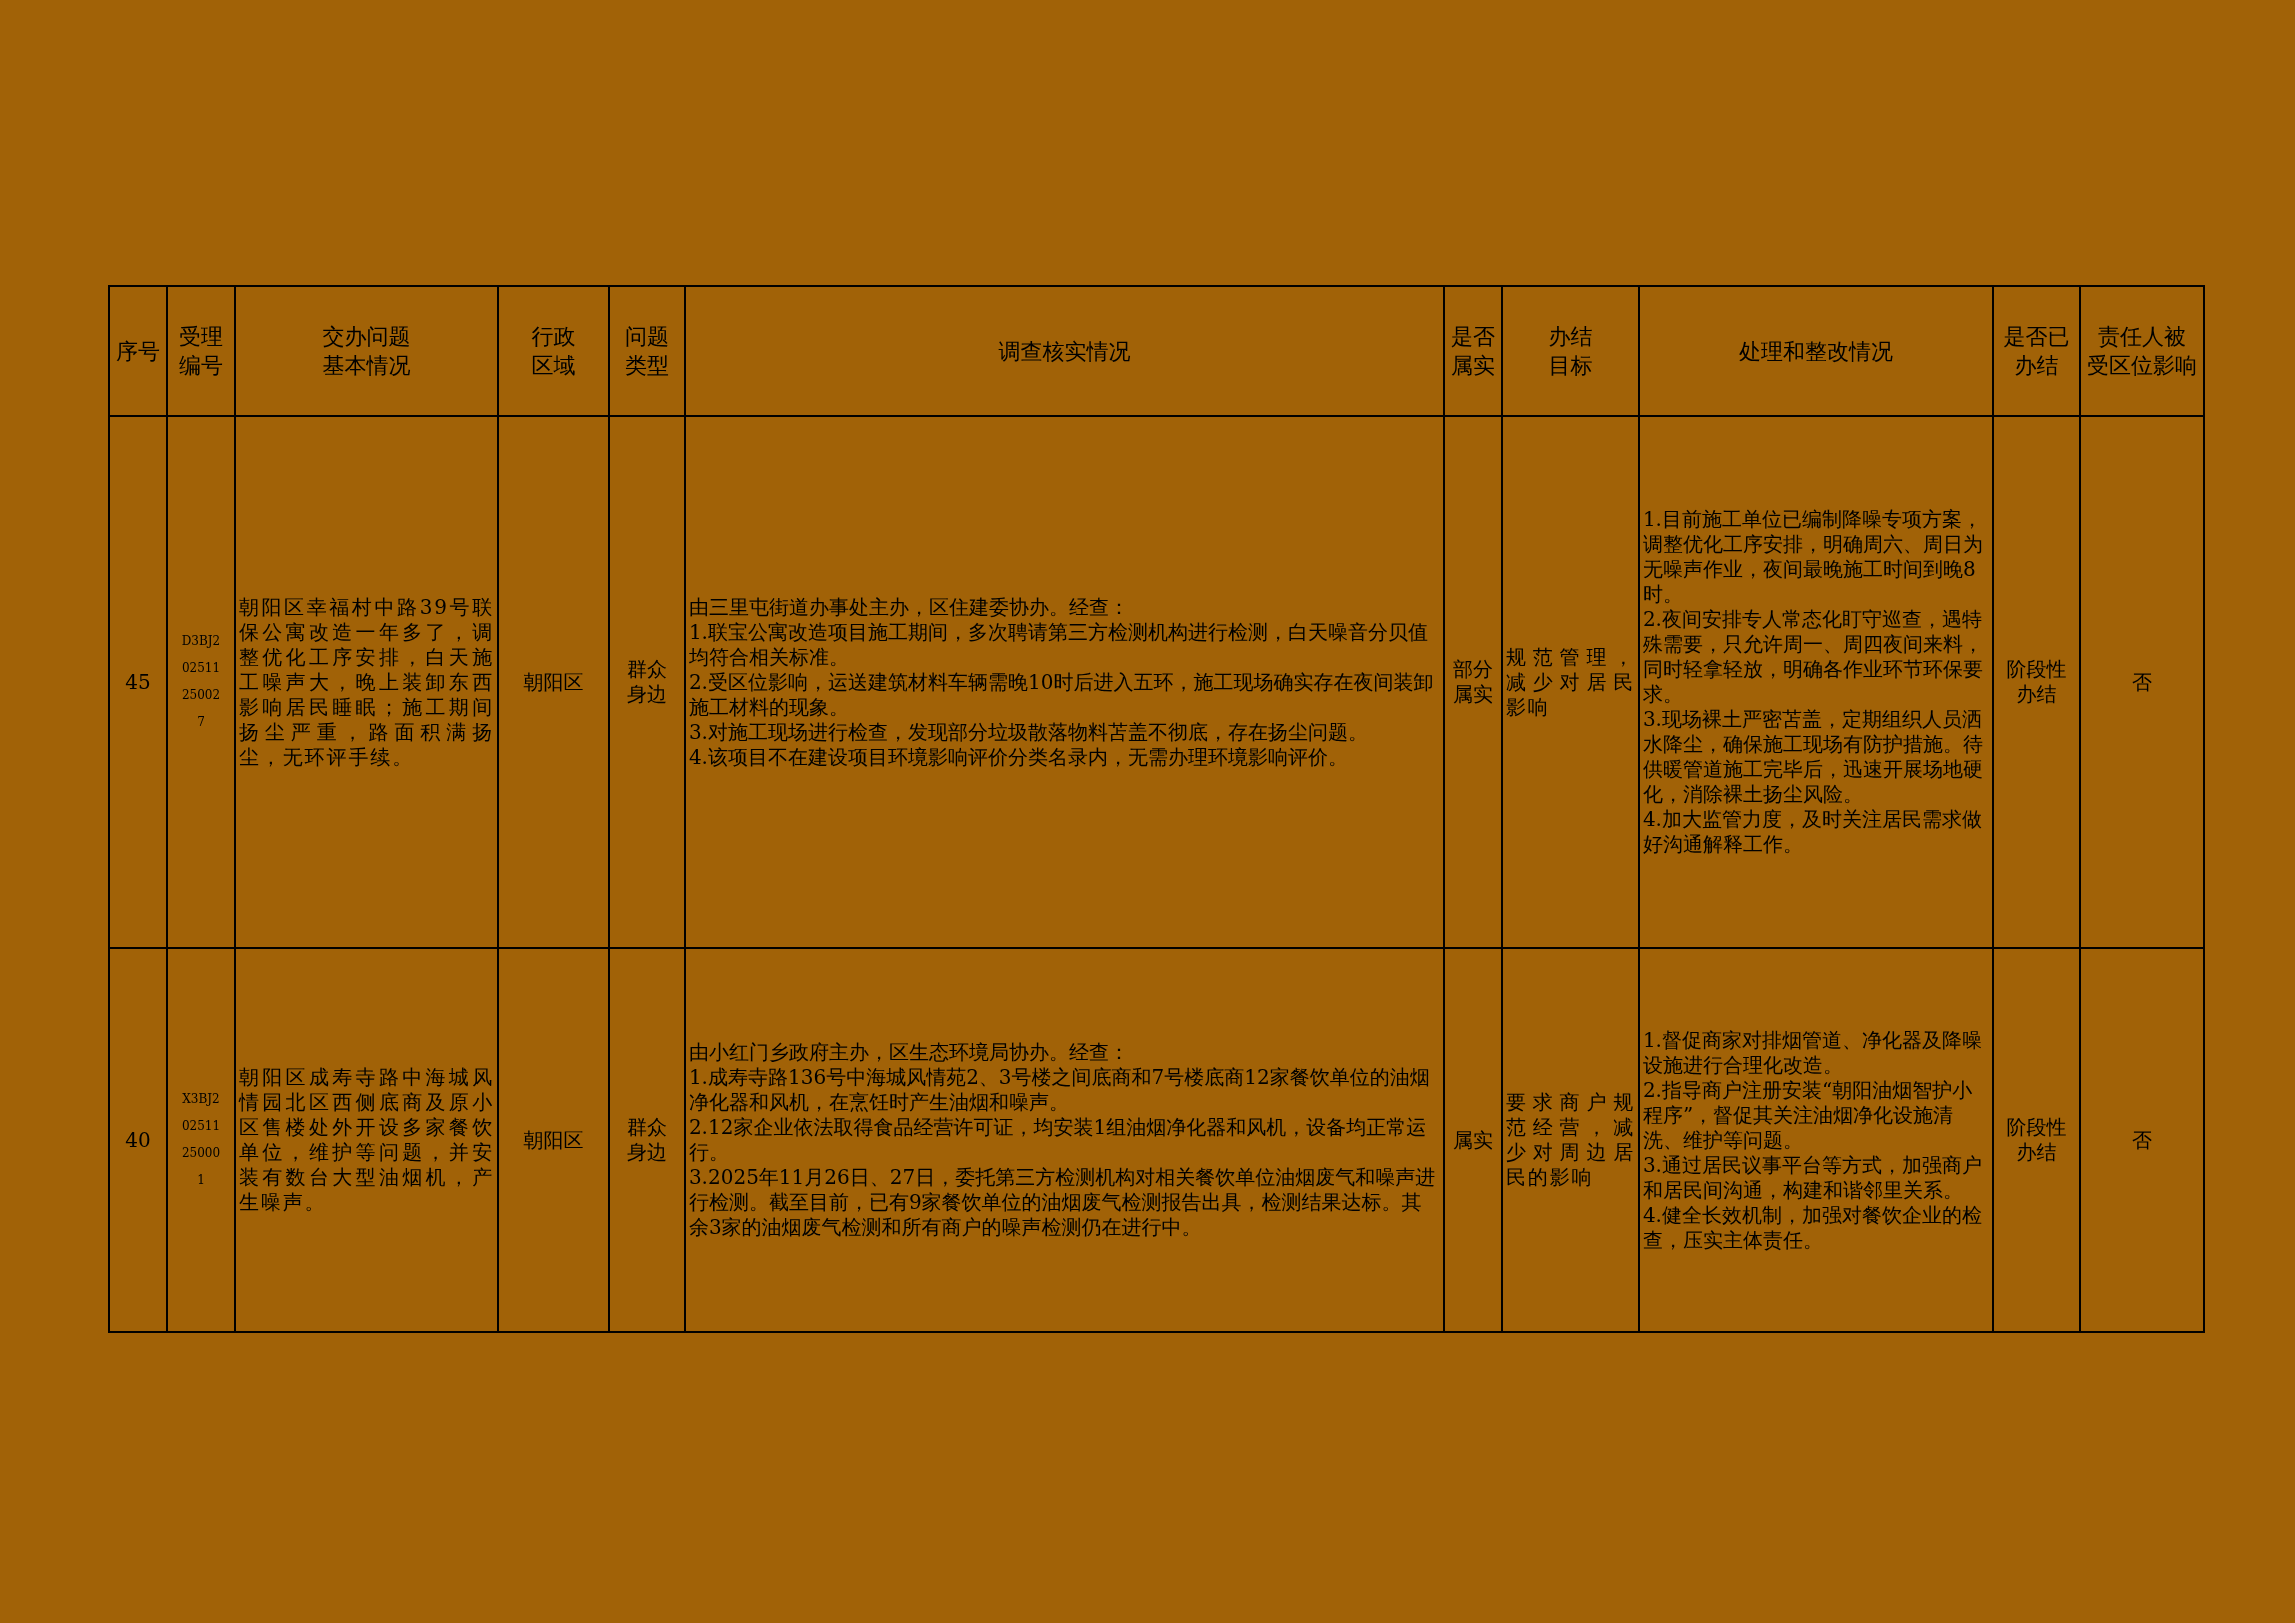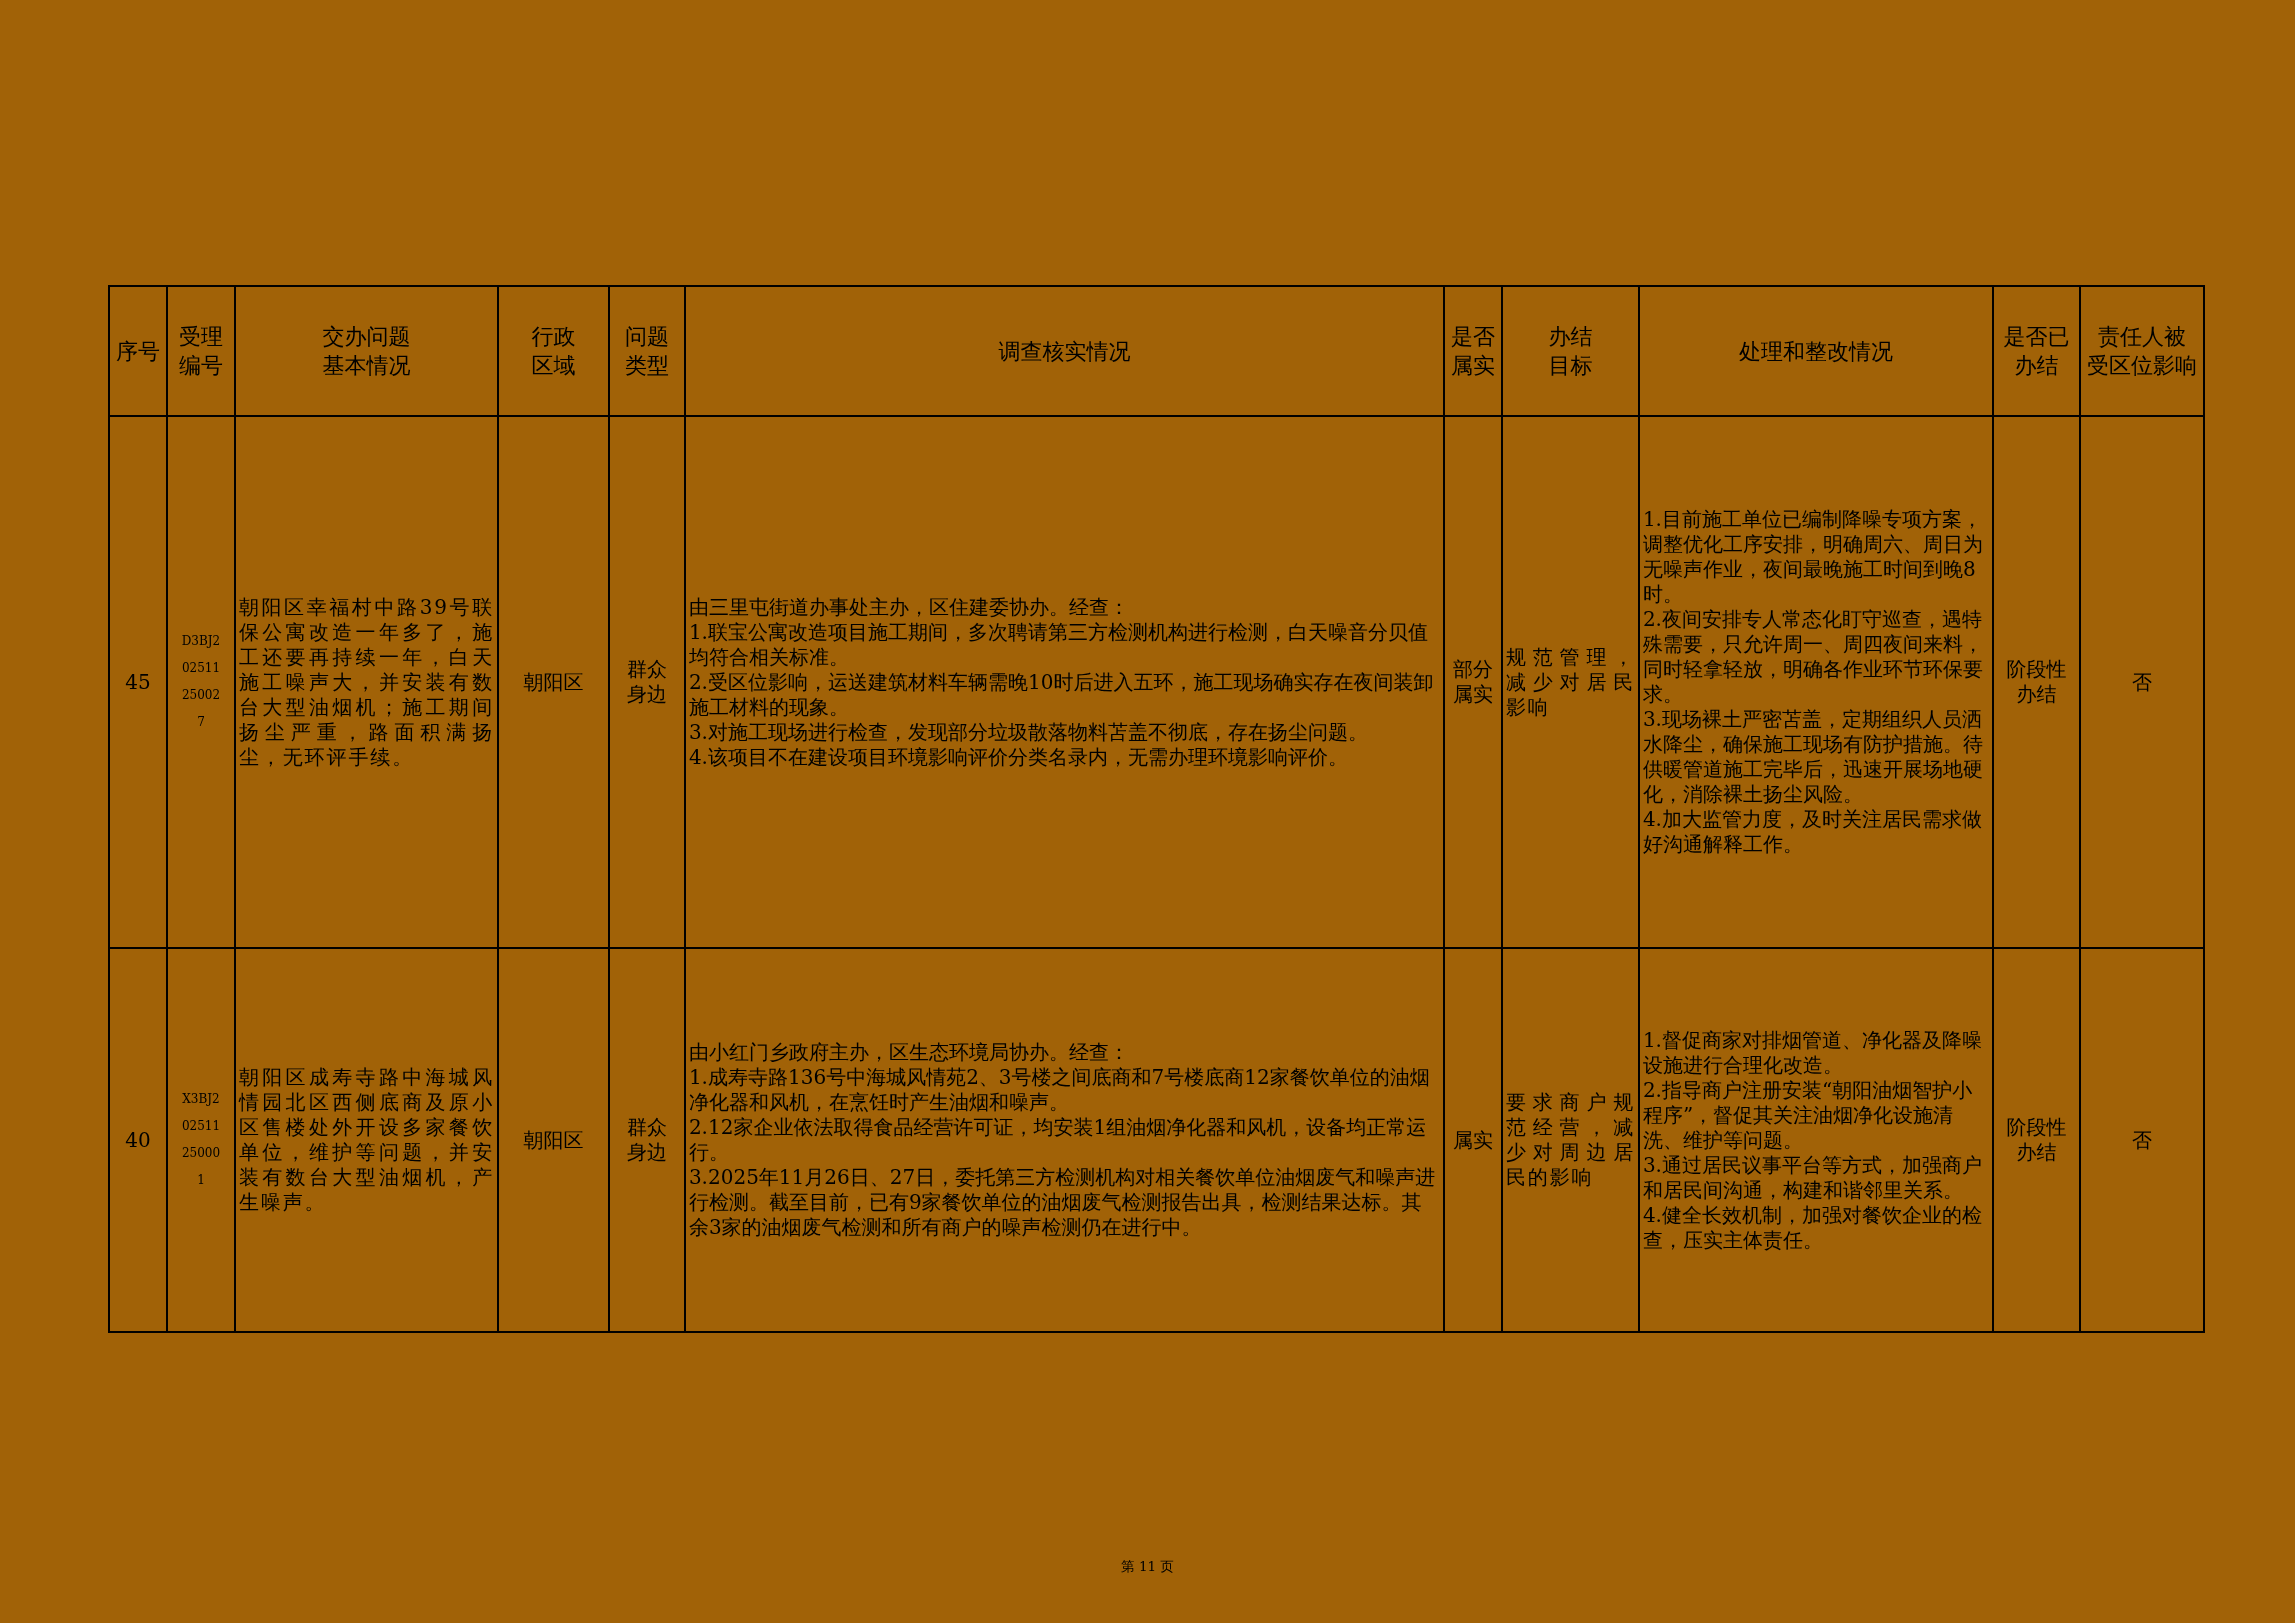--- a/index.html
+++ b/index.html
@@ -61,21 +61,21 @@
 受区位影响</th>
       </tr>
     </thead>
     <tbody>
       <tr class="row32">
         <td class="c">45</td>
         <td class="c code">D3BJ2
 02511
 25002
 7</td>
-        <td class="l body-text just">朝阳区幸福村中路39号联保公寓改造一年多了，施工还要再持续一年，白天施工噪声大，并安装有数台大型油烟机；施工期间扬尘严重，路面积满扬尘，无环评手续。</td>
+        <td class="l body-text just">朝阳区幸福村中路39号联保公寓改造一年多了，调整优化工序安排，白天施工噪声大，晚上装卸东西影响居民睡眠；施工期间扬尘严重，路面积满扬尘，无环评手续。</td>
         <td class="c">朝阳区</td>
         <td class="c body-text">群众
 身边</td>
         <td class="l body-text">由三里屯街道办事处主办，区住建委协办。经查：
 1.联宝公寓改造项目施工期间，多次聘请第三方检测机构进行检测，白天噪音分贝值均符合相关标准。
 2.受区位影响，运送建筑材料车辆需晚10时后进入五环，施工现场确实存在夜间装卸施工材料的现象。
 3.对施工现场进行检查，发现部分垃圾散落物料苫盖不彻底，存在扬尘问题。
 4.该项目不在建设项目环境影响评价分类名录内，无需办理环境影响评价。</td>
         <td class="c body-text">部分
 属实</td>
@@ -108,15 +108,14 @@
 2.指导商户注册安装“朝阳油烟智护小程序”，督促其关注油烟净化设施清洗、维护等问题。
 3.通过居民议事平台等方式，加强商户和居民间沟通，构建和谐邻里关系。
 4.健全长效机制，加强对餐饮企业的检查，压实主体责任。</td>
         <td class="c body-text">阶段性
 办结</td>
         <td class="c">否</td>
       </tr>
     </tbody>
   </table>
 
-  <div class="footer">第 11 页</div>
 </div>
 
 
 </body></html>

